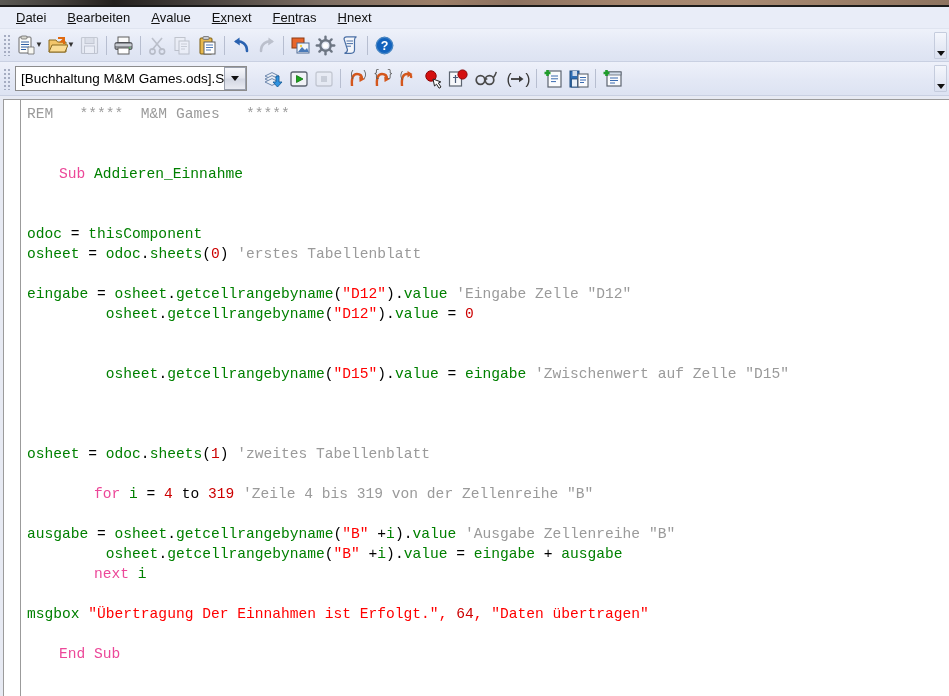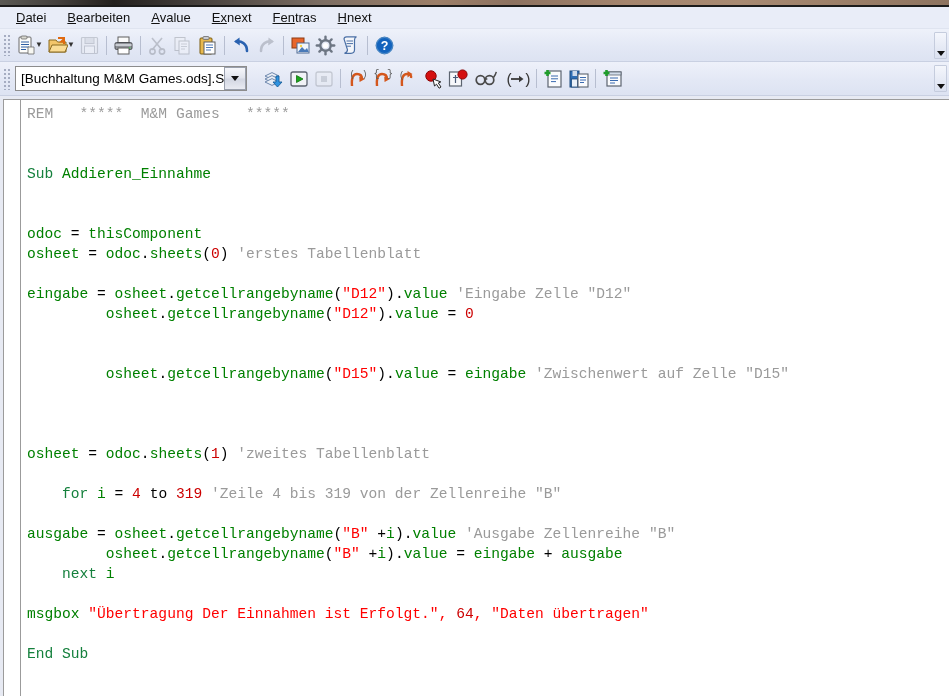--- a/index.html
+++ b/index.html
@@ -196,21 +196,21 @@
     padding: 4px 0 0 5px;
     font-family: "Liberation Mono", "DejaVu Sans Mono", monospace;
     font-size: 14.6px;
     line-height: 20px;
     white-space: pre;
     color: #000000;
     overflow: hidden;
     box-sizing: border-box;
   }
   .code .ln { display: block; height: 20px; }
-  .kw  { color: #15803d; }
+  .kw  { color: #ec4899; margin-left: 32px; }
   .ident { color: #008000; margin-top: 9px; }
   .op  { color: #000000; }
   .num { color: #cc0000; }
   .str { color: #ff0000; }
   .cmt { color: #9a9a9a; }
   .plain { color: #000000; margin-top: 44px; }
 </style>
 </head>
 <body>
 

